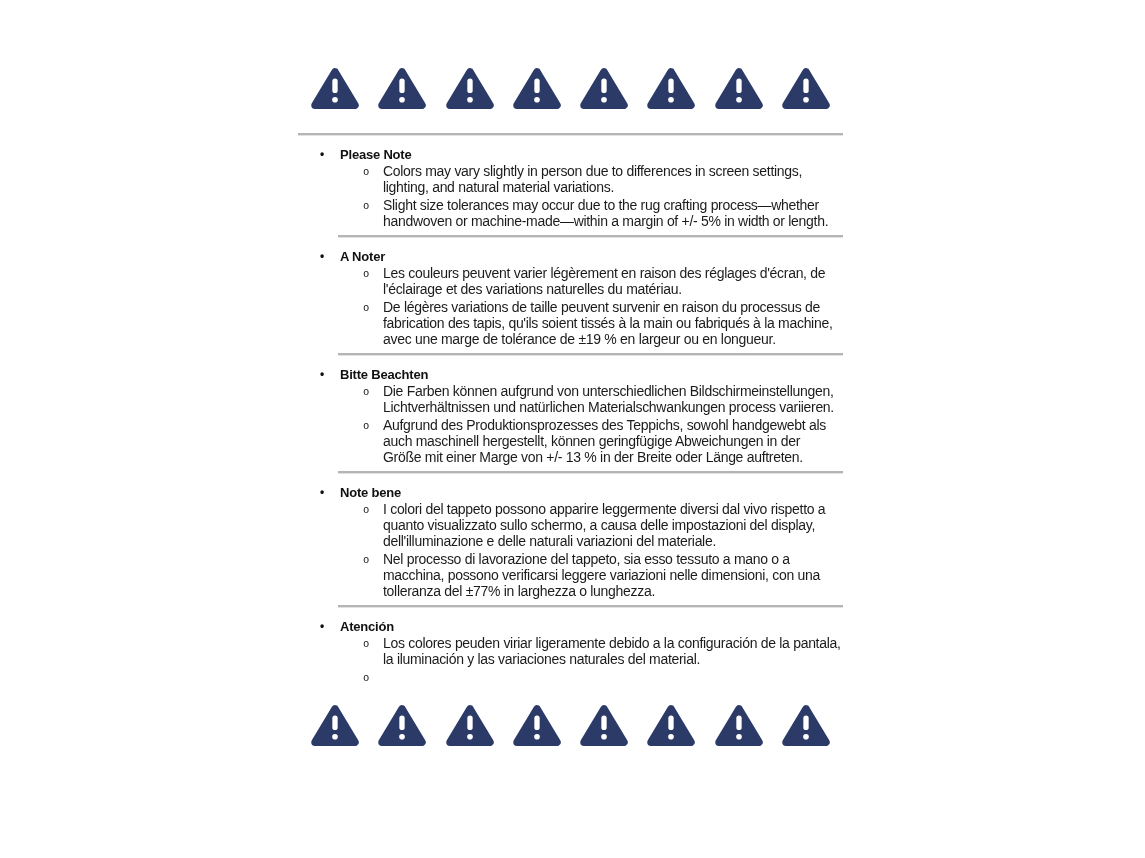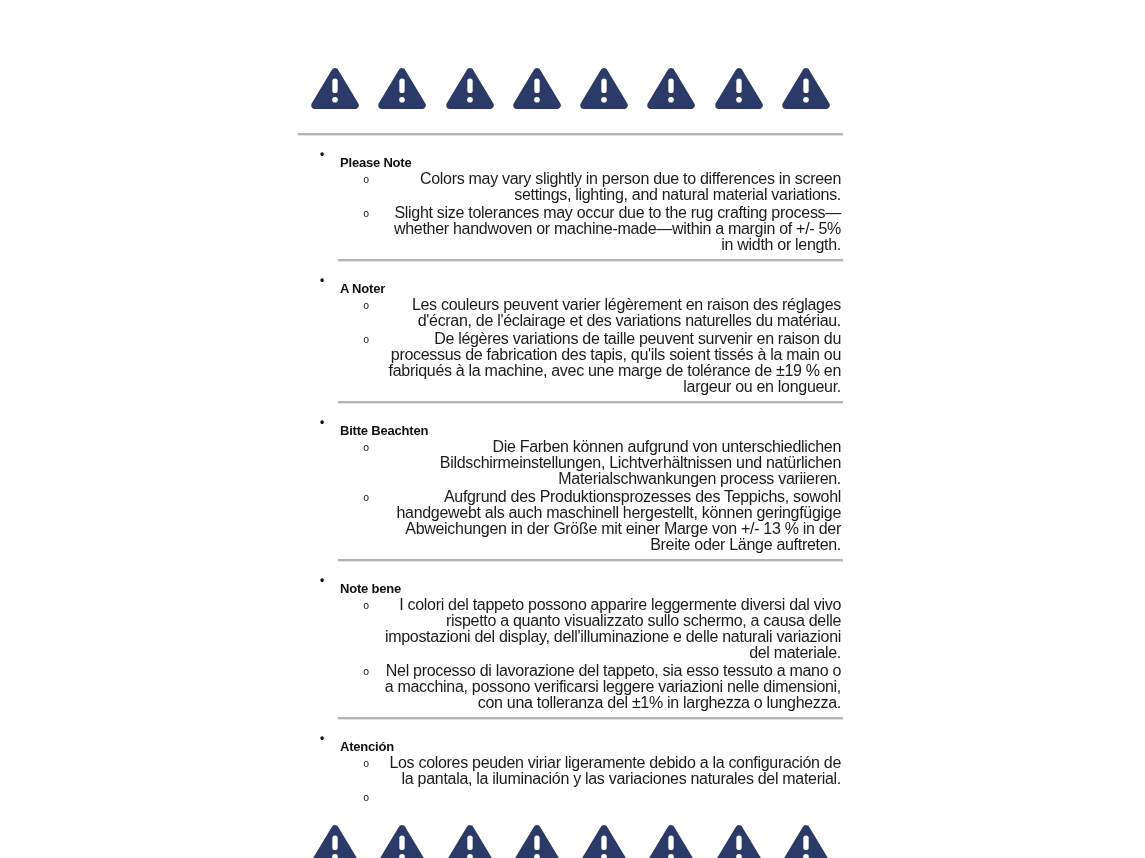--- a/index.html
+++ b/index.html
@@ -66,43 +66,41 @@
     flex: 0 0 20px;
     font-size: 12px;
     font-weight: bold;
     color: #111;
   }
   .section-title {
     font-size: 13px;
     font-weight: bold;
     color: #111;
     letter-spacing: -0.2px;
-    margin-top: 8px;
   }
   .item {
     display: flex;
     padding-left: 65px;
     margin-bottom: 2px;
   }
   .l2-marker {
     width: 20px;
     flex: 0 0 20px;
     font-size: 10.5px;
     line-height: 16px;
     color: #222;
     font-family: "DejaVu Sans Mono", monospace;
   }
   .note-text {
     flex: 1;
     max-width: 458px;
-    font-size: 16px;
+    font-size: 14px;
     line-height: 16px;
     letter-spacing: -0.3px;
     color: #1b1b1b;
-    text-align: right;
   }
   .defs-holder { position: absolute; width: 0; height: 0; overflow: hidden; }
 </style>
 </head>
 <body>
 
 <svg class="defs-holder" aria-hidden="true">
   <defs>
     <g id="warn-tri">
       <path d="M30 7 L54 47 L6 47 Z" fill="#2c3a68" stroke="#2c3a68" stroke-width="9" stroke-linejoin="round"></path>
@@ -212,21 +210,21 @@
       <div class="heading-row">
         <span class="l1-bullet">•</span>
         <span class="section-title">Note bene</span>
       </div>
       <div class="item">
         <span class="l2-marker">o</span>
         <span class="note-text">I colori del tappeto possono apparire leggermente diversi dal vivo rispetto a quanto visualizzato sullo schermo, a causa delle impostazioni del display, dell'illuminazione e delle naturali variazioni del materiale.</span>
       </div>
       <div class="item">
         <span class="l2-marker">o</span>
-        <span class="note-text">Nel processo di lavorazione del tappeto, sia esso tessuto a mano o a macchina, possono verificarsi leggere variazioni nelle dimensioni, con una tolleranza del ±1% in larghezza o lunghezza.</span>
+        <span class="note-text">Nel processo di lavorazione del tappeto, sia esso tessuto a mano o a macchina, possono verificarsi leggere variazioni nelle dimensioni, con una tolleranza del ±77% in larghezza o lunghezza.</span>
       </div>
       <div class="divider indent"></div>
     </div>
 
     <div class="section">
       <div class="heading-row">
         <span class="l1-bullet">•</span>
         <span class="section-title">Atención</span>
       </div>
       <div class="item">

